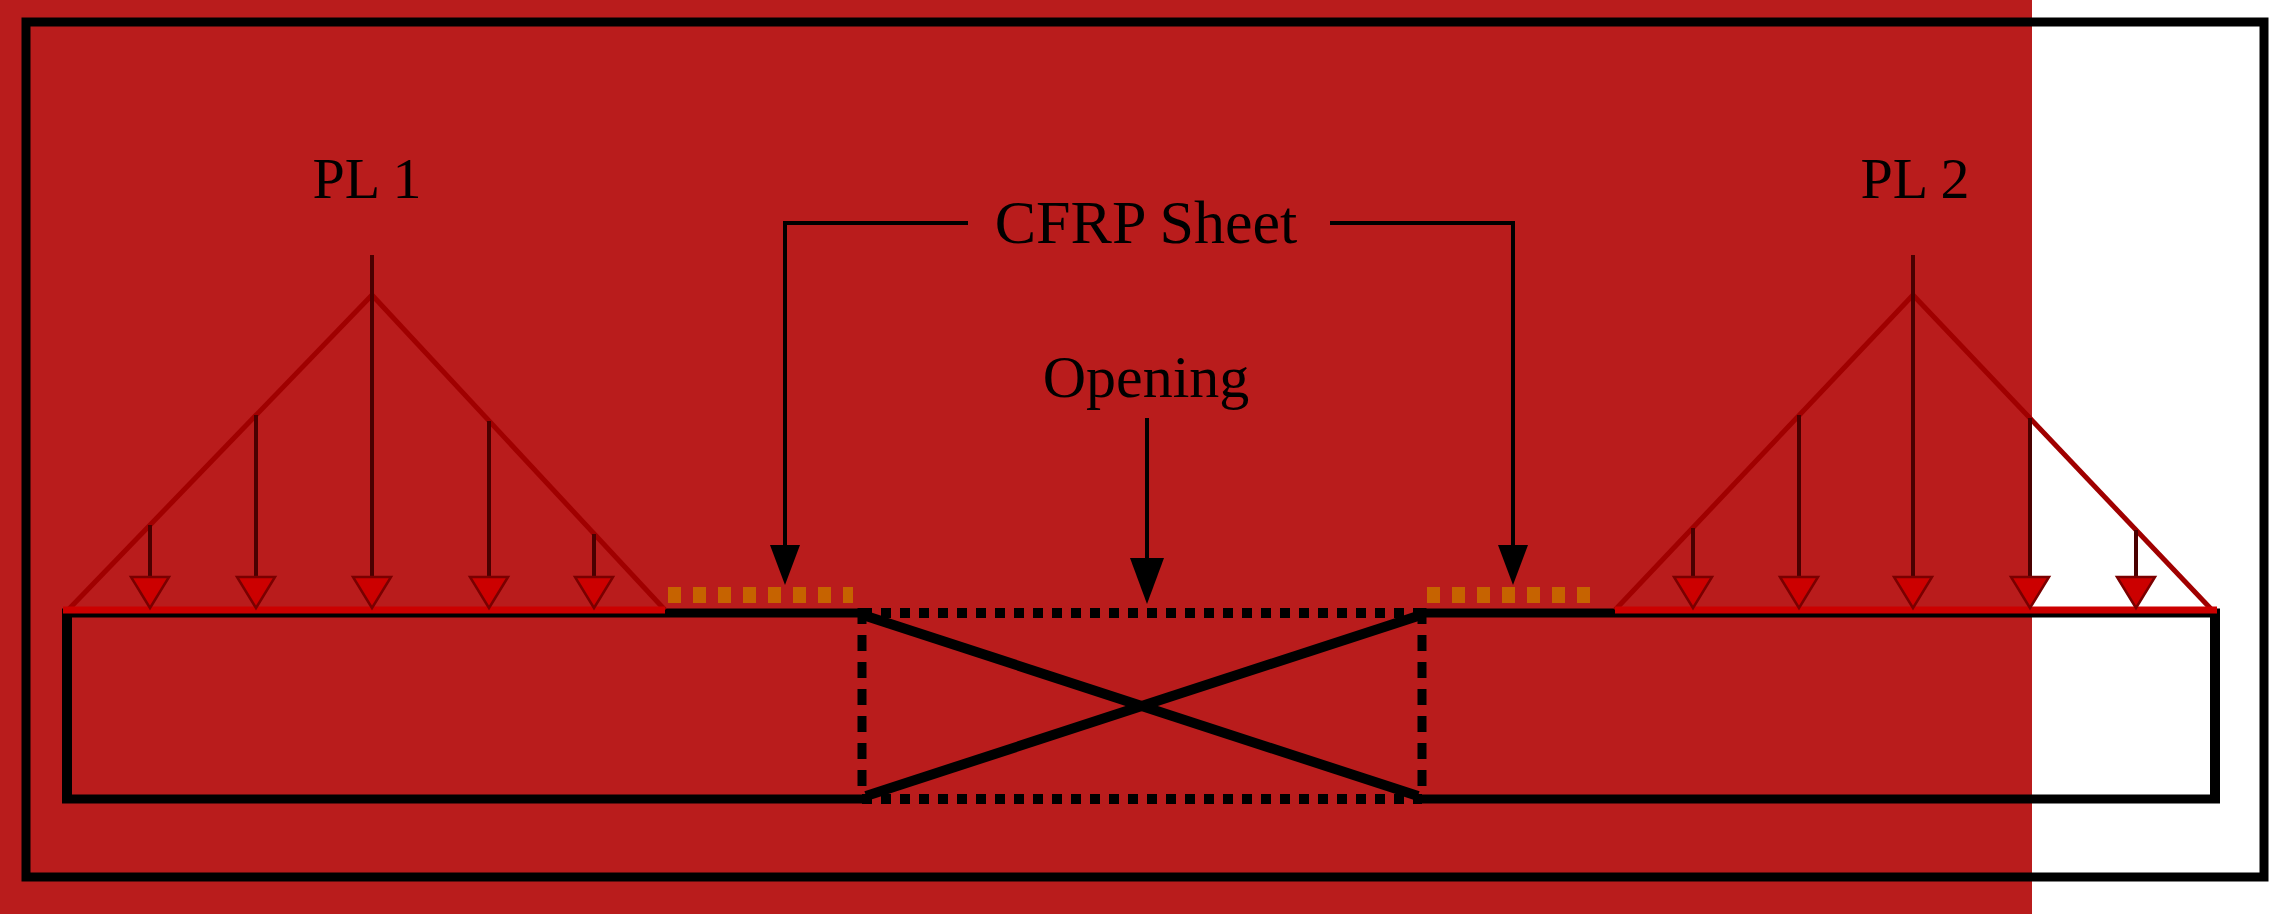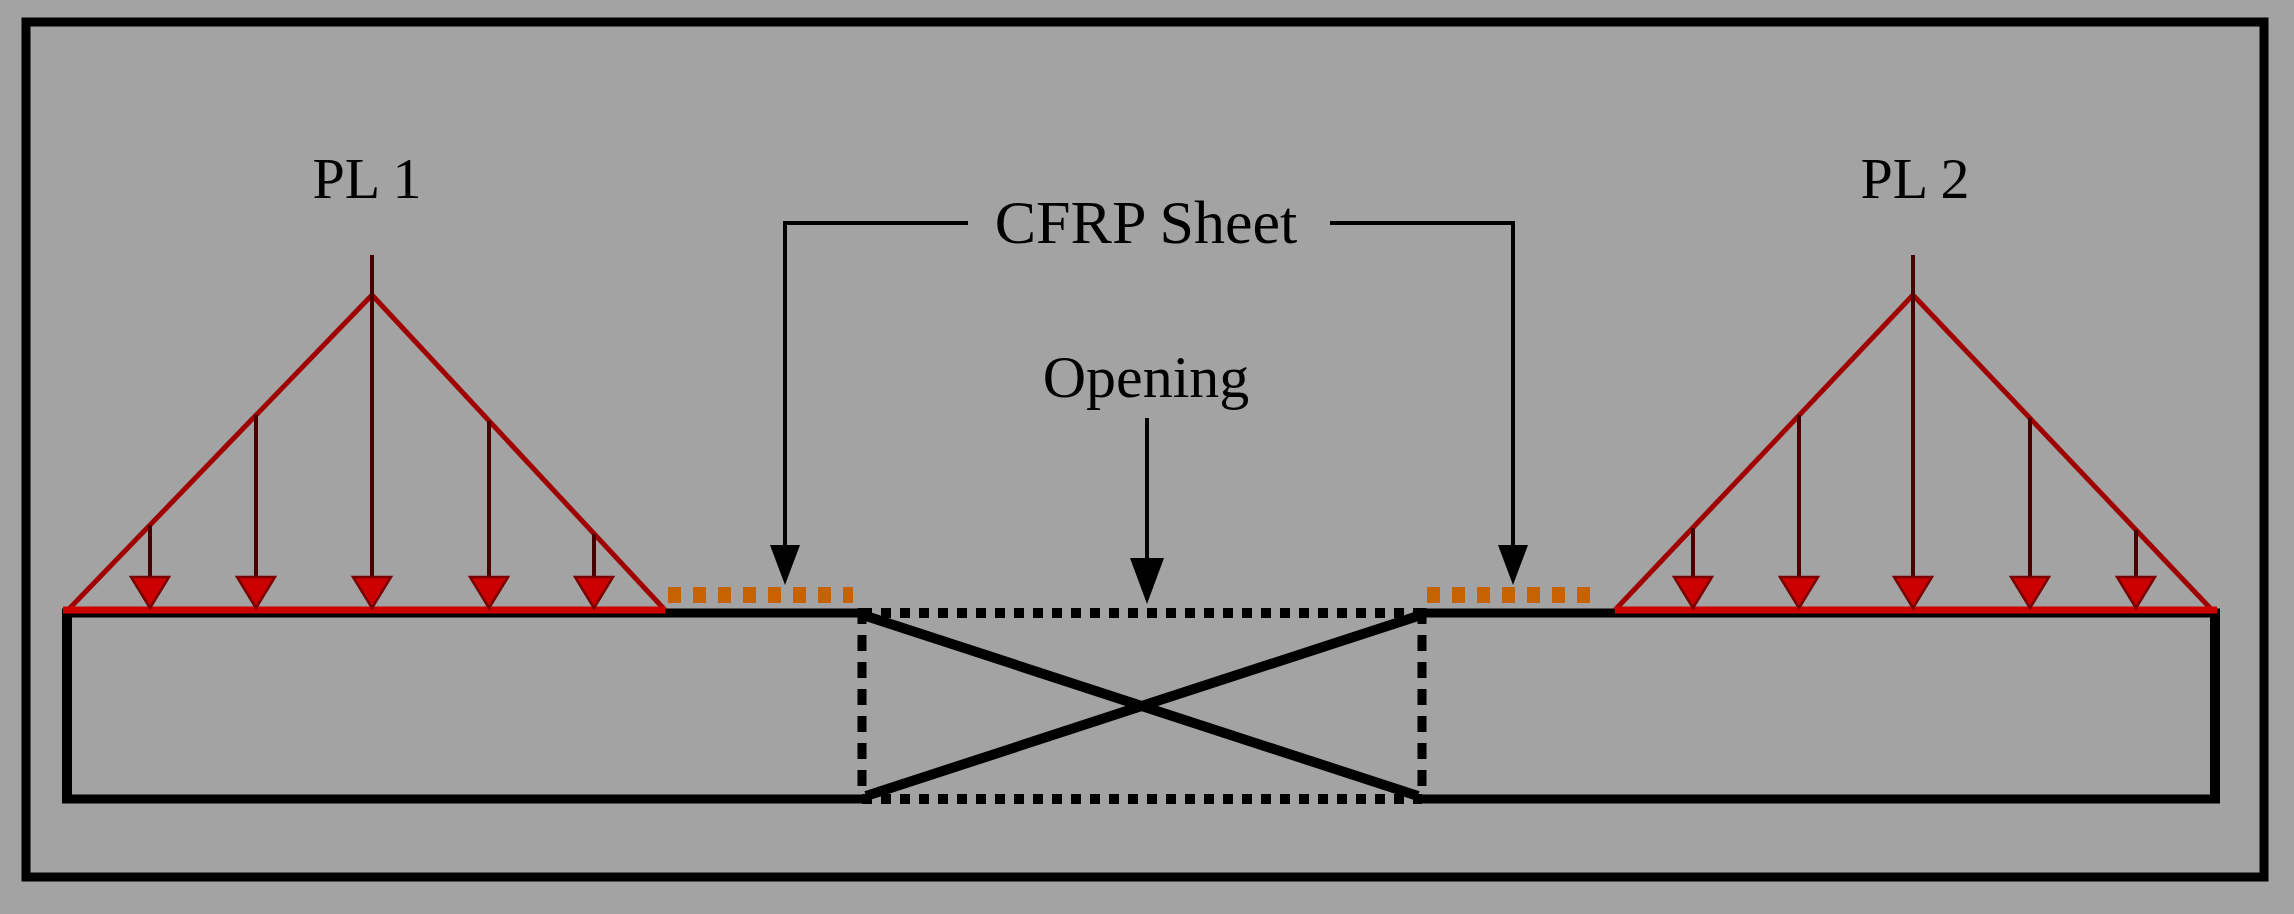--- a/index.html
+++ b/index.html
@@ -1,16 +1,16 @@
 <!DOCTYPE html>
 <html><head>
 <meta charset="utf-8">
 <style>
   html, body { margin: 0; padding: 0; background: #ffffff; }
-  .stage { width: 2294px; height: 914px; position: relative; background: #a3a3a3; }
+  .stage { width: 2032px; height: 914px; position: relative; background: #b91c1c; }
   svg { display: block; }
   text {
     font-family: "Liberation Serif", "DejaVu Serif", serif;
     fill: #000000;
   }
   .label-pl   { font-size: 58px; }
   .label-main { font-size: 62px; }
   .label-open { font-size: 60px; }
 </style>
 </head>

